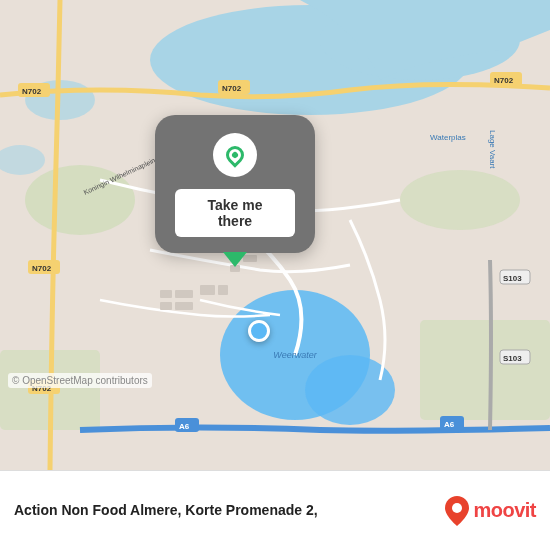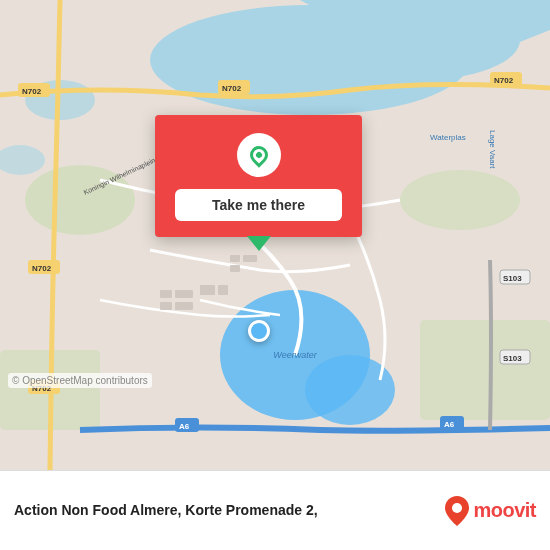--- a/index.html
+++ b/index.html
@@ -25,23 +25,23 @@
       height: 100%;
       position: absolute;
       top: 0; left: 0;
     }
 
     
     .popup-card {
       position: absolute;
       top: 115px;
       left: 155px;
-      width: 207px;
-      background: #ef4444;
-      border-radius: 4px;
+      width: 160px;
+      background: #737373;
+      border-radius: 20px;
       display: flex;
       flex-direction: column;
       align-items: center;
       padding: 18px 20px 16px;
       box-shadow: 0 4px 16px rgba(0,0,0,0.25);
       z-index: 10;
     }
 
     .popup-card::after {
       content: '';

